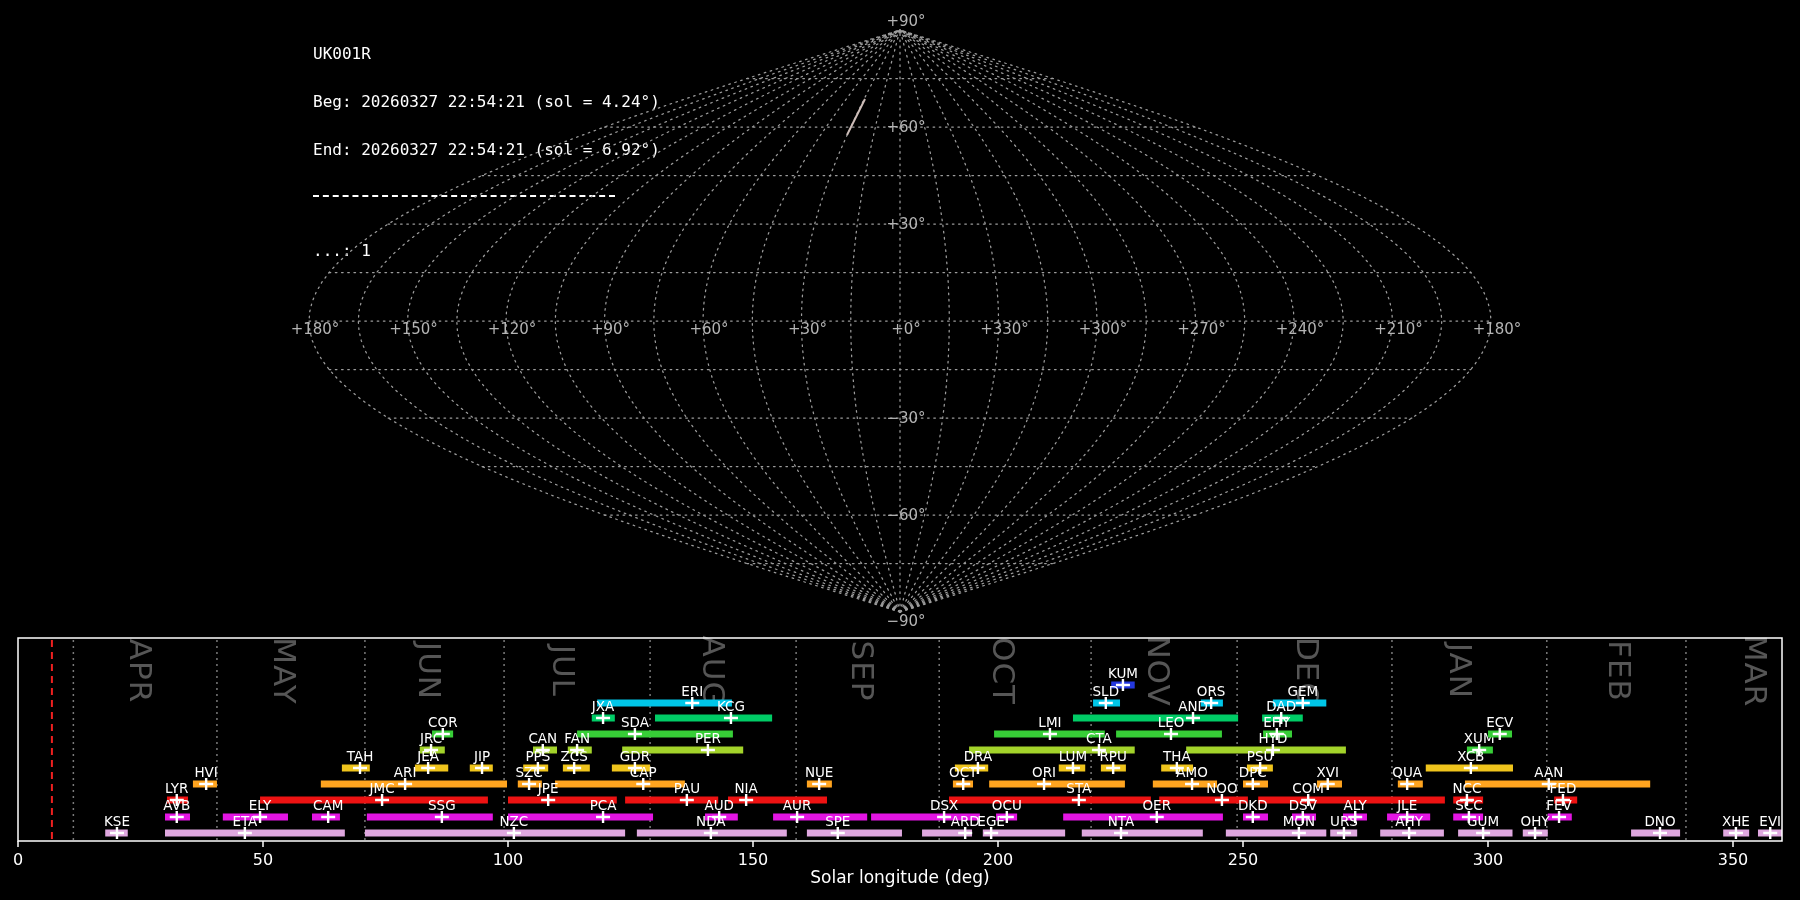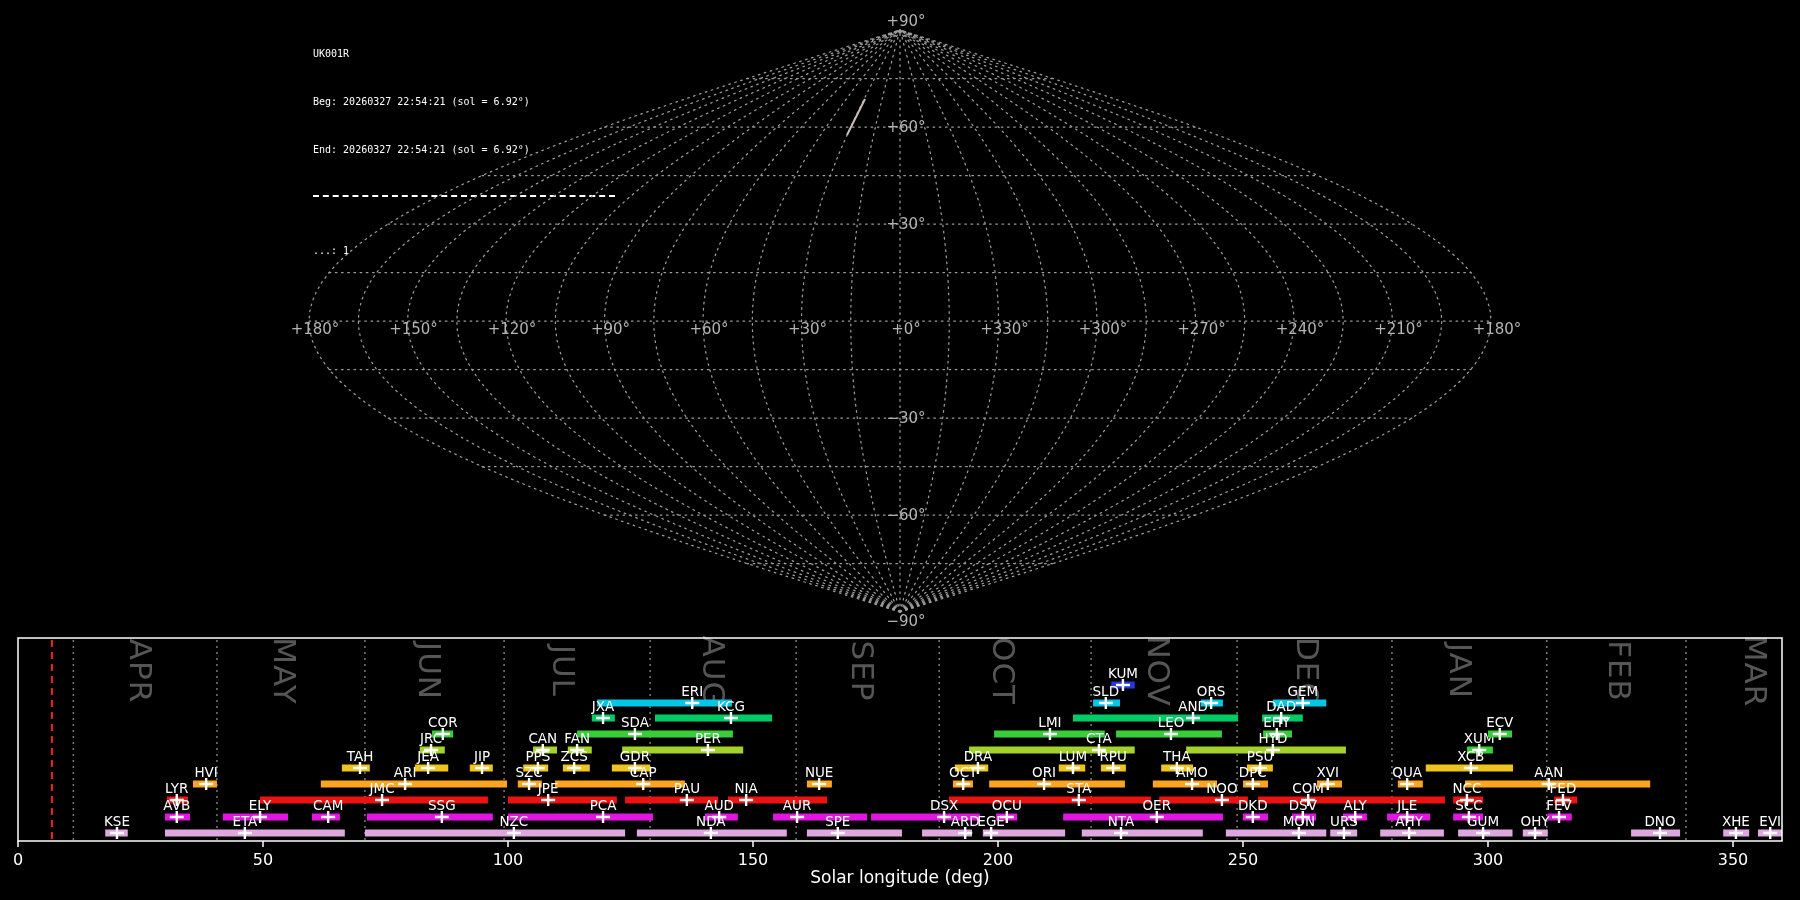--- a/index.html
+++ b/index.html
@@ -1,31 +1,31 @@
 <!DOCTYPE html>
 <html><head>
 <meta charset="utf-8">
 <style>
   html,body{margin:0;padding:0;background:#000;}
   #app{position:relative;width:1800px;height:900px;background:#000;overflow:hidden;
        font-family:"DejaVu Sans",sans-serif;}
   #hdr{position:absolute;left:313px;top:14px;color:#fff;
-       font-family:"DejaVu Sans Mono",monospace;font-size:10px;line-height:16px;white-space:pre;}
+       font-family:"DejaVu Sans Mono",monospace;font-size:16px;line-height:16px;white-space:pre;}
   #hdr .dash{width:302px;border-bottom:2px dashed #fff;height:3px;margin:2px 0 0 0;}
   #hdr .cnt{margin-top:14px;}
   svg{position:absolute;left:0;top:0;}
   text{font-family:"DejaVu Sans",sans-serif;}
 </style>
 </head>
 <body>
 
 <div id="app">
   <div id="hdr">
     <div>UK001R</div>
-    <div>Beg: 20260327 22:54:21 (sol = 6.92°)</div>
+    <div>Beg: 20260327 22:54:21 (sol = 4.24°)</div>
     <div>End: 20260327 22:54:21 (sol = 6.92°)</div>
     <div class="dash"></div>
     <div class="cnt">...: 1</div>
   </div>
   <svg id="plot" width="1800" height="900" viewBox="0 0 1800 900">
       <g stroke="#9C9C9C" fill="none" stroke-width="1.25" stroke-dasharray="1.6 4.6" stroke-linecap="round">
         <line x1="747.0379443444102" y1="563.5" x2="1052.9620556555897" y2="563.5"></line>
         <line x1="604.5" y1="515" x2="1195.5" y2="515"></line>
         <line x1="482.0998923187504" y1="466.5" x2="1317.9001076812497" y2="466.5"></line>
         <line x1="388.17898636339675" y1="418" x2="1411.8210136366033" y2="418"></line>

